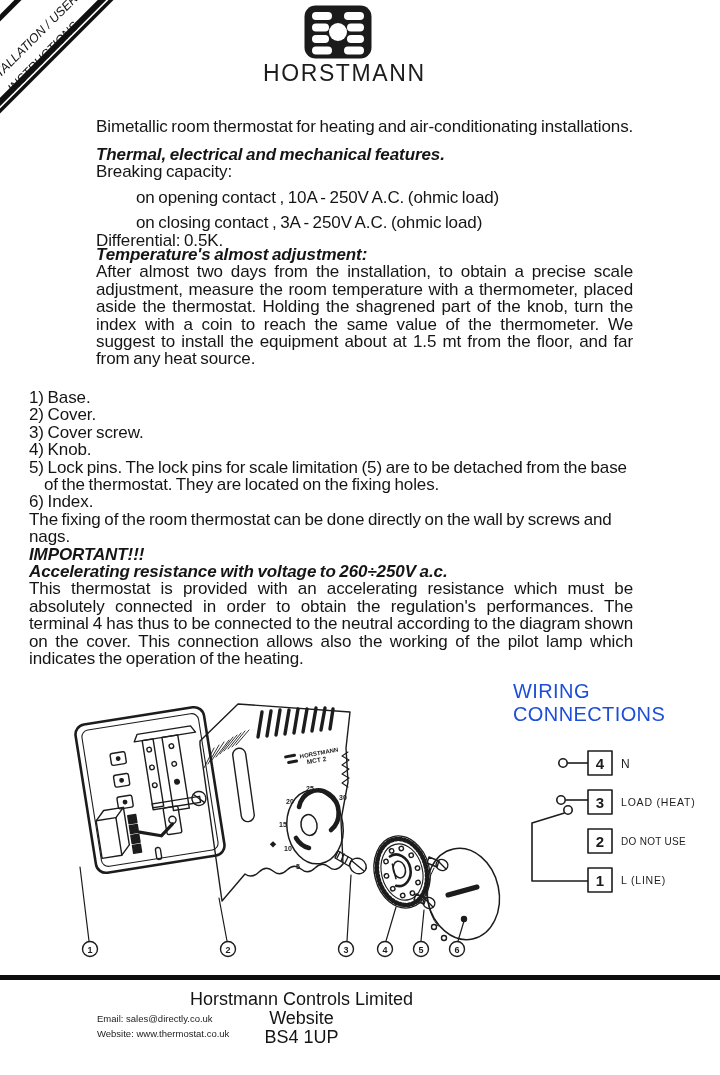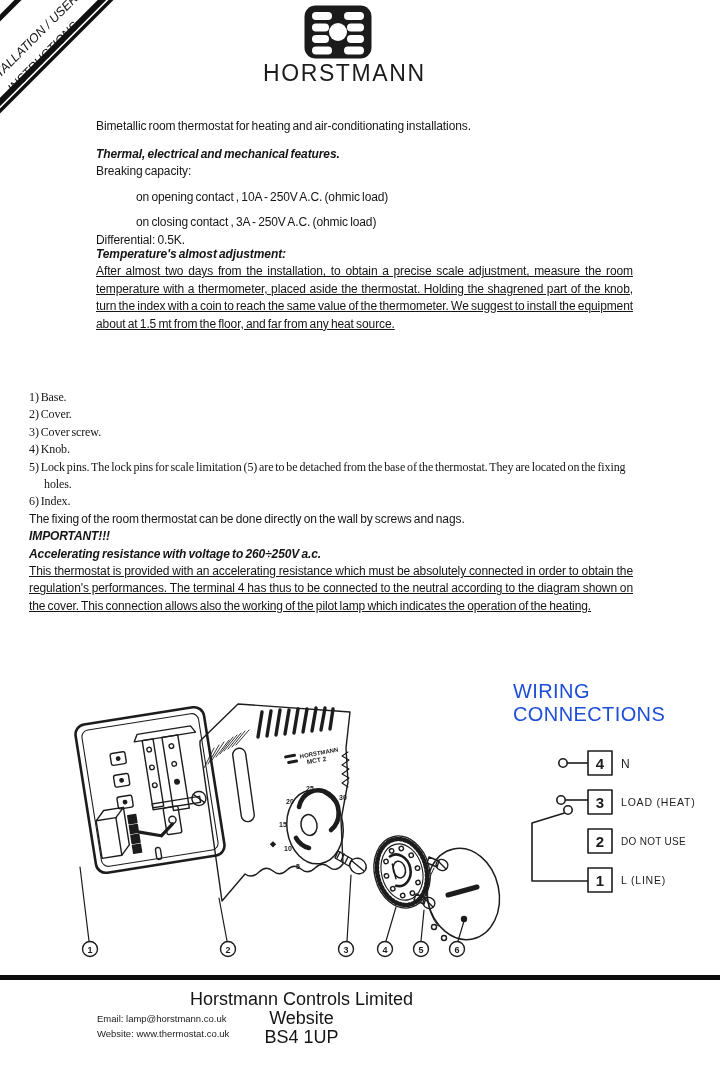--- a/index.html
+++ b/index.html
@@ -3,26 +3,26 @@
 <meta charset="utf-8">
 <style>
   html,body{margin:0;padding:0;background:#e8e8e8;}
   .page{
     position:relative;width:720px;height:1075px;margin:0 auto;
     background:#ffffff;overflow:hidden;
     font-family:"Liberation Sans", sans-serif;color:#151515;
   }
   .abs{position:absolute;}
   
-  .body-text{font-size:12px;line-height:17.4px;letter-spacing:-0.1px;word-spacing:-1px;}
-  .just{text-align:justify;text-decoration:underline;}
+  .body-text{font-size:17px;line-height:17.4px;letter-spacing:-0.1px;word-spacing:-1px;}
+  .just{text-align:justify;}
   .bold{font-weight:700;font-style:italic;}
   .nowrap{white-space:nowrap;}
   .indent{padding-left:40px;margin-top:8px;}
-  .hang{padding-left:15px;text-indent:-15px;font-family:Liberation Serif, serif;}
+  .hang{padding-left:15px;text-indent:-15px;}
   
   .brand-text{font-size:23px;letter-spacing:1.6px;color:#1c1c1c;}
   
   .wiring-title{font-size:20px;letter-spacing:0.4px;color:#1d4ed8;}
   
   .footer-center{width:603px;text-align:center;font-size:18px;line-height:19px;color:#141414;}
   .footer-contact{font-size:9.5px;line-height:15px;color:#222;}
   .divider{background:#0d0d0d;}
   svg text{font-family:"Liberation Sans", sans-serif;}
 </style>
@@ -297,17 +297,17 @@
   </svg>
 
   <div class="abs divider" style="left:0;top:975px;width:720px;height:5px"></div>
 
   <div class="abs footer-center" style="left:0;top:990px">
     <div>Horstmann Controls Limited</div>
     <div>Website</div>
     <div>BS4 1UP</div>
   </div>
   <div class="abs footer-contact" style="left:97px;top:1011px">
-    <div>Email: lamp@horstmann.co.uk</div>
+    <div>Email: sales@directly.co.uk</div>
     <div>Website: www.thermostat.co.uk</div>
   </div>
 
 </div>
 
 </body></html>

